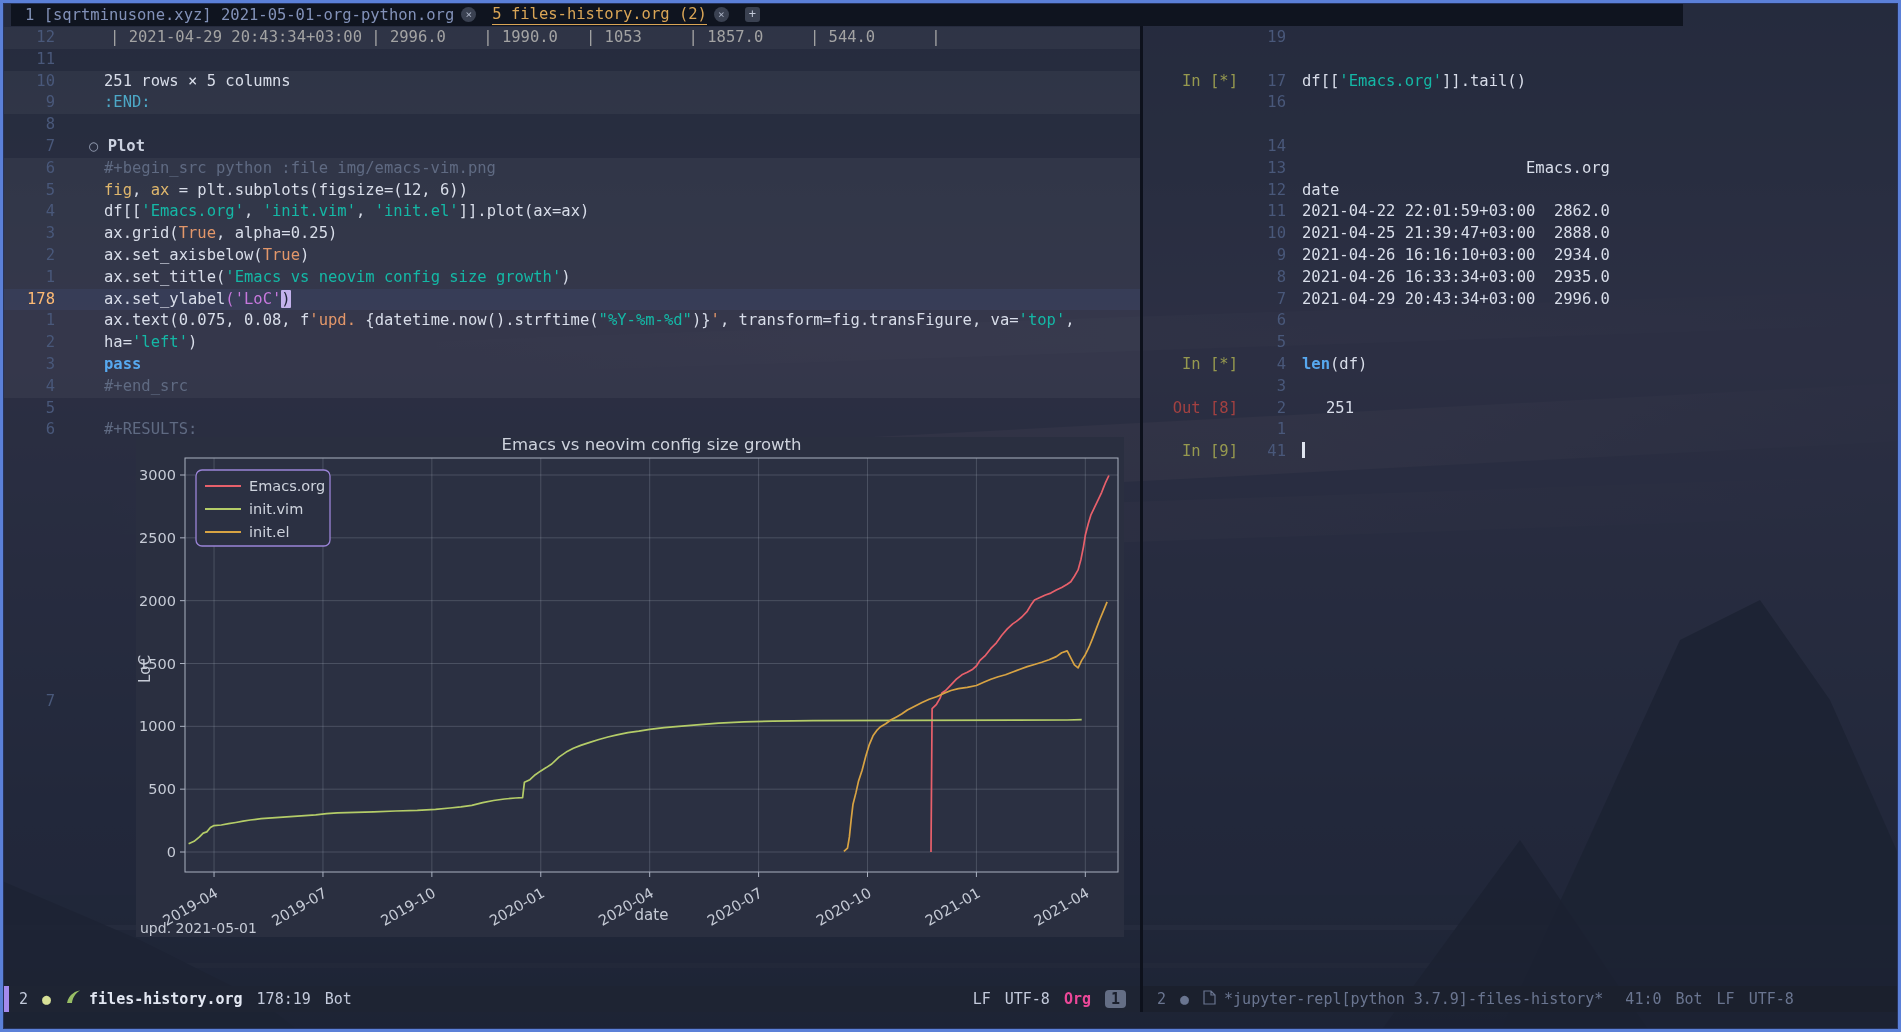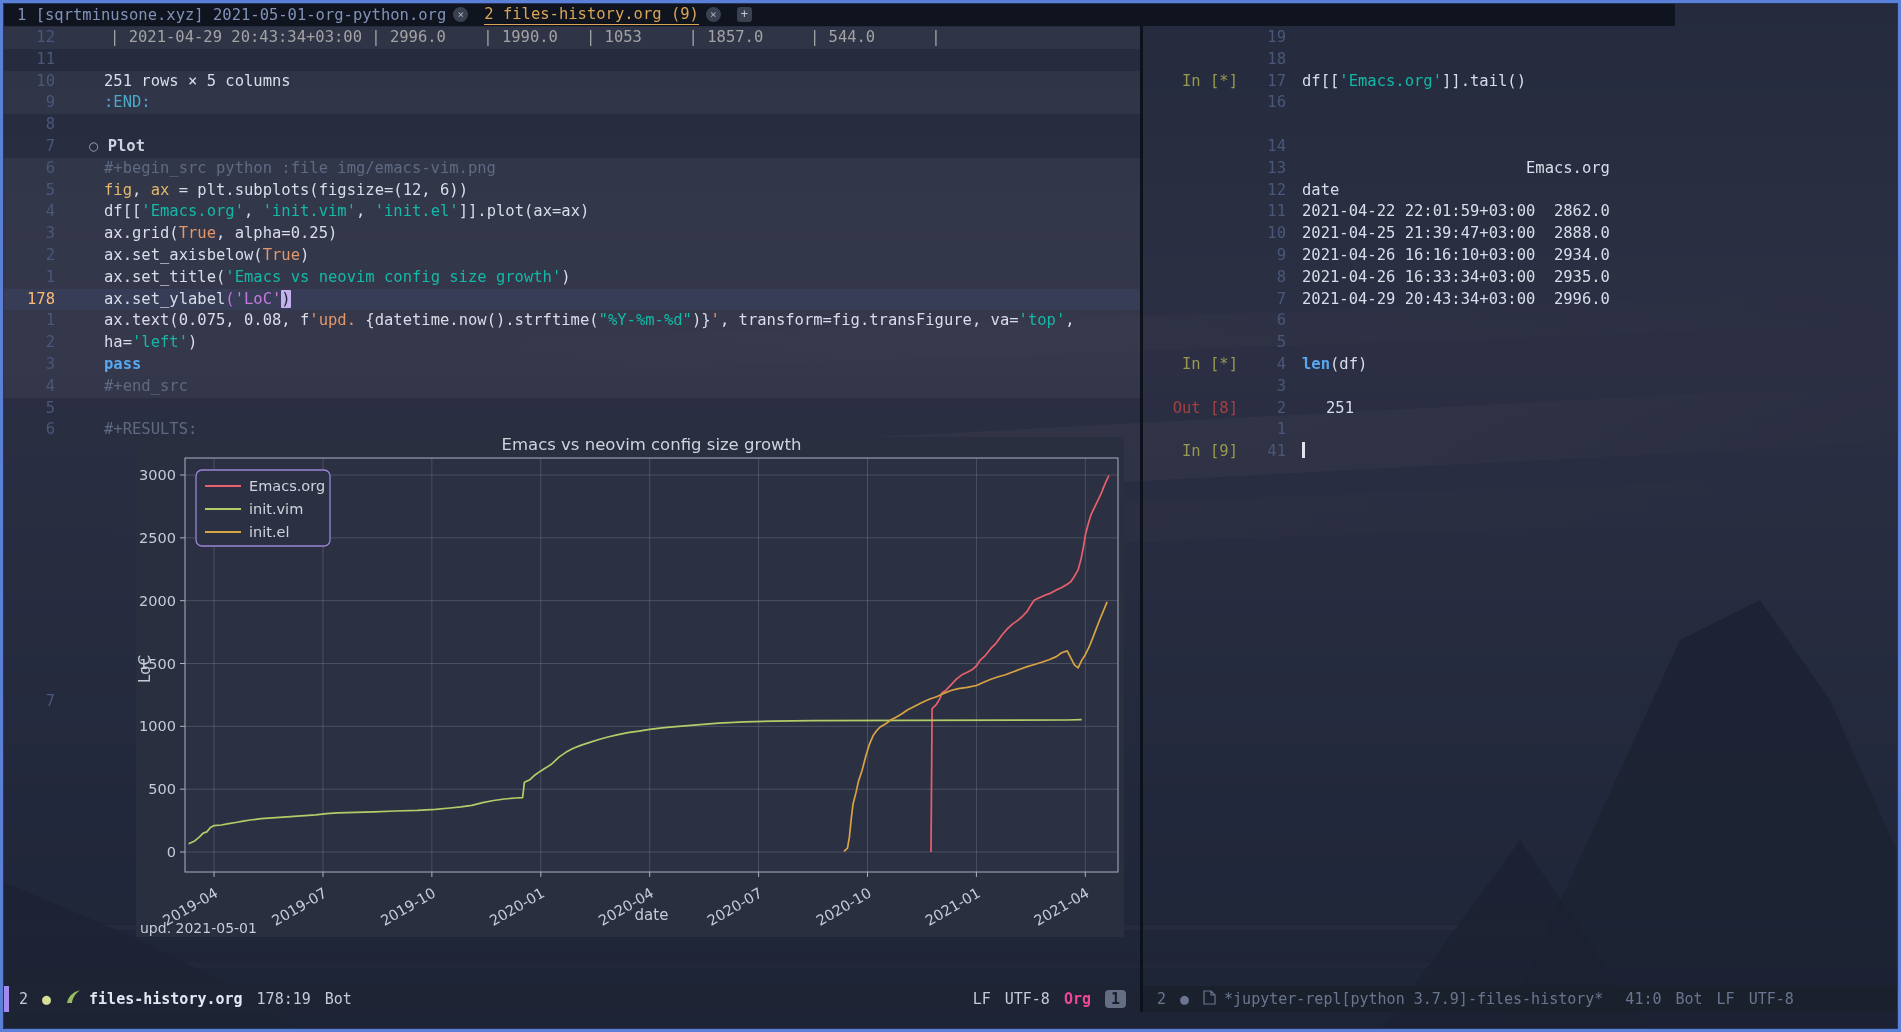--- a/index.html
+++ b/index.html
@@ -15,21 +15,21 @@
     background:linear-gradient(90deg,transparent 10%,rgba(190,150,165,.18) 45%,transparent 90%);}
   #streak3{top:320px;height:34px;transform:rotate(-2deg);
     background:linear-gradient(90deg,transparent 20%,rgba(200,180,190,.12) 55%,transparent 92%);}
   #sea{position:absolute;left:0;top:895px;width:100%;height:137px;
     background:linear-gradient(180deg,rgba(40,48,66,.9),rgba(24,30,44,.95));}
   .wave{position:absolute;left:0;width:100%;height:5px;background:rgba(190,185,200,.16);}
   #overlay{position:absolute;inset:0;background:rgba(31,37,55,0.78);}
   
   #frame-border{position:absolute;inset:0;border:3px solid #5b80d8;box-shadow:inset 0 0 0 1px #26335a;pointer-events:none;z-index:50;}
   
-  #tab-bar{position:absolute;left:3px;top:3px;width:1672px;height:23px;background:#0f141f;
+  #tab-bar{position:absolute;left:11px;top:3px;width:1672px;height:23px;background:#0f141f;
     display:flex;align-items:center;gap:4px;padding-left:8px;box-sizing:border-box;z-index:10;}
   .tab{display:flex;align-items:center;gap:7px;padding:0 6px;height:100%;cursor:pointer;}
   .tab-text{color:#8291b8;white-space:pre;}
   .tab.active .tab-text{color:#d9a556;border-bottom:1px solid #d9a556;padding-bottom:1px;}
   .close-btn{width:15px;height:15px;border-radius:50%;background:#3a4151;color:#aab2c4;font-size:11px;
     line-height:15px;text-align:center;display:inline-block;}
   .newtab-btn{width:15px;height:15px;border-radius:3px;background:#3a4151;color:#c2c9d8;font-size:12px;
     line-height:14px;text-align:center;display:inline-block;margin-left:6px;cursor:pointer;}
   
   .window{position:absolute;top:25px;height:961px;overflow:hidden;z-index:5;}
@@ -91,21 +91,21 @@
     </svg>
   </div>
   <div id="overlay"></div>
 
   <div id="tab-bar">
       <div class="tab">
         <span class="tab-text">1 [sqrtminusone.xyz] 2021-05-01-org-python.org</span>
         <span class="close-btn">×</span>
       </div>
       <div class="tab active">
-        <span class="tab-text">2 files-history.org (9)</span>
+        <span class="tab-text">5 files-history.org (2)</span>
         <span class="close-btn">×</span>
       </div>
       <span class="newtab-btn">+</span>
     </div>
 
   <div id="left-window" class="window">
     <div id="image-linenum">7</div>
     <div id="figure"><svg width="988" height="500" viewBox="0 0 988 500">
           <rect x="49" y="21" width="933" height="414" fill="#2b3042"></rect>
           <line x1="78.04280155642023" y1="21" x2="78.04280155642023" y2="435" stroke="rgba(187,194,208,0.22)" stroke-width="1"></line>
@@ -190,21 +190,20 @@
       <div class="row blk" style="top: 329px;"><span class="ln">3</span><span class="content" style="padding-left: 49px;"><span class="blu">pass</span></span></div>
       <div class="row blk" style="top: 350.8px;"><span class="ln">4</span><span class="content" style="padding-left: 49px;"><span class="g">#+end_src</span></span></div>
       <div class="row" style="top: 372.6px;"><span class="ln">5</span><span class="content" style="padding-left: 49px;"></span></div>
       <div class="row" style="top: 394.4px;"><span class="ln">6</span><span class="content" style="padding-left: 49px;"><span class="g">#+RESULTS:</span></span></div>
     </div>
 
   <div id="window-divider"></div>
 
   <div id="right-window" class="window">
       <div class="row" style="top: 2px;"><span class="ln">19</span><span class="content" style="padding-left: 8px;"></span></div>
-      <div class="row" style="top: 23.8px;"><span class="ln">18</span><span class="content" style="padding-left: 8px;"></span></div>
       <div class="row" style="top: 45.6px;"><span class="io in">In [*]</span><span class="ln">17</span><span class="content" style="padding-left: 8px;"><span class="w">df[[</span><span class="str">'Emacs.org'</span><span class="w">]].tail()</span></span></div>
       <div class="row" style="top: 67.4px;"><span class="ln">16</span><span class="content" style="padding-left: 8px;"></span></div>
       <div class="row" style="top: 111px;"><span class="ln">14</span><span class="content" style="padding-left: 8px;"></span></div>
       <div class="row" style="top: 132.8px;"><span class="ln">13</span><span class="content" style="padding-left: 8px;"><span class="w">                        Emacs.org</span></span></div>
       <div class="row" style="top: 154.6px;"><span class="ln">12</span><span class="content" style="padding-left: 8px;"><span class="w">date</span></span></div>
       <div class="row" style="top: 176.4px;"><span class="ln">11</span><span class="content" style="padding-left: 8px;"><span class="w">2021-04-22 22:01:59+03:00  2862.0</span></span></div>
       <div class="row" style="top: 198.2px;"><span class="ln">10</span><span class="content" style="padding-left: 8px;"><span class="w">2021-04-25 21:39:47+03:00  2888.0</span></span></div>
       <div class="row" style="top: 220px;"><span class="ln">9</span><span class="content" style="padding-left: 8px;"><span class="w">2021-04-26 16:16:10+03:00  2934.0</span></span></div>
       <div class="row" style="top: 241.8px;"><span class="ln">8</span><span class="content" style="padding-left: 8px;"><span class="w">2021-04-26 16:33:34+03:00  2935.0</span></span></div>
       <div class="row" style="top: 263.6px;"><span class="ln">7</span><span class="content" style="padding-left: 8px;"><span class="w">2021-04-29 20:43:34+03:00  2996.0</span></span></div>

